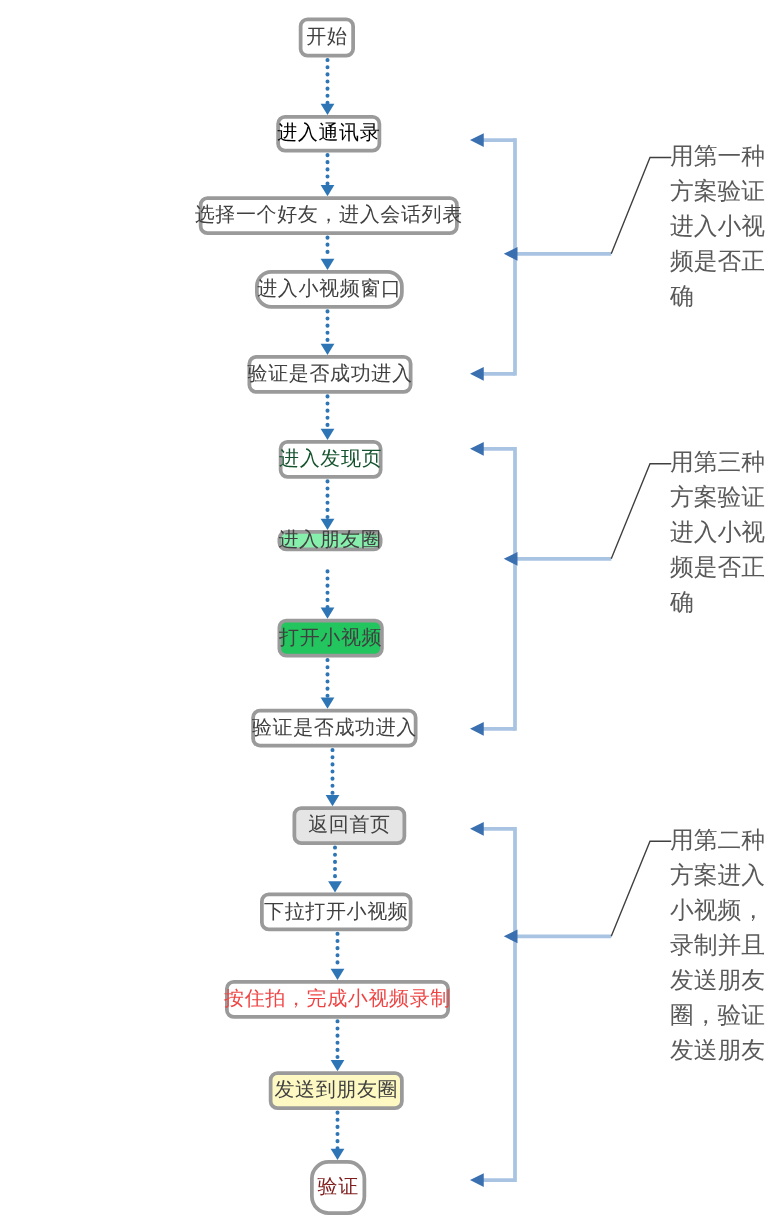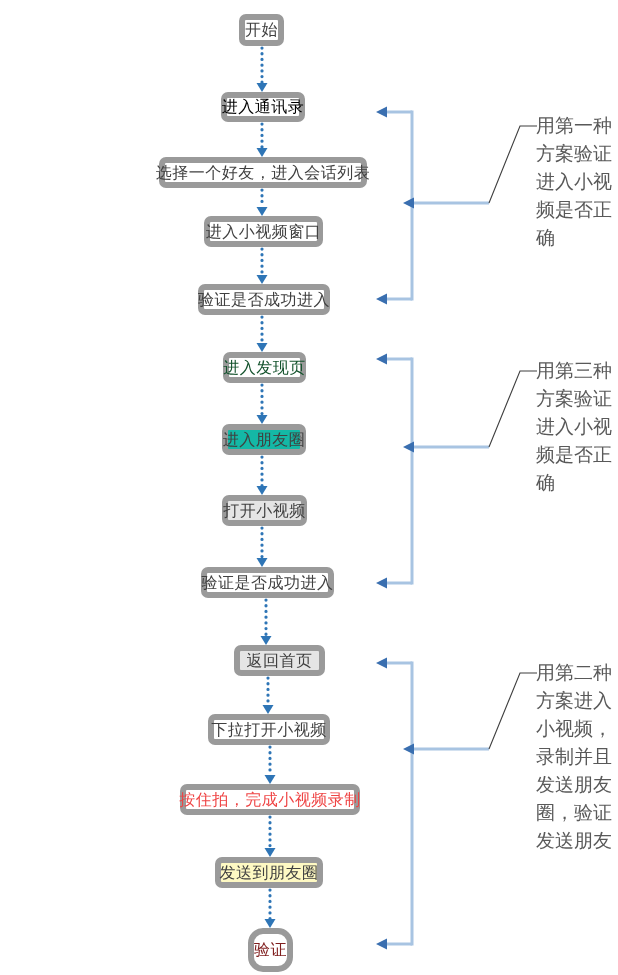--- a/index.html
+++ b/index.html
@@ -18,21 +18,21 @@
     position: absolute;
     left: 0; top: 0;
     width: 618px;
     height: 975px;
   }
   
   .node {
     position: absolute;
     box-sizing: border-box;
     background: #ffffff;
-    border: 6px solid #7f1d1d;
+    border: 3px solid #7f1d1d;
     border-radius: 7px;
     color: #404040;
     font-size: 16px;
     line-height: 1;
     display: flex;
     align-items: center;
     justify-content: center;
     white-space: nowrap;
     letter-spacing: 0.5px;
     z-index: 3;
@@ -148,25 +148,25 @@
       </g>
       <polyline points="489,203 520,126 537,126" fill="none" stroke="#3f3f3f" stroke-width="1.1"></polyline>
       <polyline points="489,447 520,371 537,371" fill="none" stroke="#3f3f3f" stroke-width="1.1"></polyline>
       <polyline points="489,749 520,673 537,673" fill="none" stroke="#3f3f3f" stroke-width="1.1"></polyline>
     </svg>
 
   <div id="nodes">
       <div class="node" style="left: 239px; top: 14px; width: 45px; height: 32px; border-color: rgb(154, 154, 154); background: rgb(255, 255, 255); color: rgb(64, 64, 64);">开始</div>
       <div class="node" style="left: 221px; top: 92px; width: 84px; height: 30px; border-color: rgb(154, 154, 154); background: rgb(255, 255, 255); color: #000000;">进入通讯录</div>
       <div class="node" style="left: 159px; top: 157px; width: 208px; height: 31px; border-color: rgb(154, 154, 154); background: rgb(255, 255, 255); color: rgb(64, 64, 64);">选择一个好友，进入会话列表</div>
-      <div class="node" style="left: 204px; top: 216px; width: 119px; height: 31px; border-color: rgb(154, 154, 154); background: rgb(255, 255, 255); color: rgb(64, 64, 64);">进入小视频窗口</div>
+      <div class="node" style="left: 204px; top: 216px; width: 119px; height: 31px; border-color: rgb(154, 154, 154); background: rgb(255, 255, 255); color: rgb(64, 64, 64); border-radius: 13px;">进入小视频窗口</div>
       <div class="node" style="left: 198px; top: 284px; width: 132px; height: 31px; border-color: rgb(154, 154, 154); background: rgb(255, 255, 255); color: rgb(64, 64, 64);">验证是否成功进入</div>
       <div class="node" style="left: 223px; top: 352px; width: 83px; height: 31px; border-color: rgb(154, 154, 154); background: rgb(255, 255, 255); color: #14532d;">进入发现页</div>
-      <div class="node" style="left: 222px; top: 424px; width: 84px; height: 31px; border-color: rgb(154, 154, 154); background: #14b8a6; color: rgb(64, 64, 64);">进入朋友圈</div>
-      <div class="node" style="left: 222px; top: 495px; width: 85px; height: 31px; border-color: rgb(154, 154, 154); background: #e5e5e5; color: rgb(64, 64, 64);">打开小视频</div>
+      <div class="node" style="left: 222px; top: 424px; width: 84px; height: 17px; border-color: rgb(154, 154, 154); background: #86efac; color: rgb(64, 64, 64);">进入朋友圈</div>
+      <div class="node" style="left: 222px; top: 495px; width: 85px; height: 31px; border-color: rgb(154, 154, 154); background: #22c55e; color: rgb(64, 64, 64);">打开小视频</div>
       <div class="node" style="left: 201px; top: 567px; width: 133px; height: 31px; border-color: rgb(154, 154, 154); background: rgb(255, 255, 255); color: rgb(64, 64, 64);">验证是否成功进入</div>
       <div class="node" style="left: 234px; top: 645px; width: 91px; height: 31px; border-color: rgb(154, 154, 154); background: #e5e5e5; color: rgb(64, 64, 64);">返回首页</div>
       <div class="node" style="left: 208px; top: 714px; width: 122px; height: 31px; border-color: rgb(154, 154, 154); background: rgb(255, 255, 255); color: rgb(64, 64, 64);">下拉打开小视频</div>
       <div class="node" style="left: 180px; top: 784px; width: 180px; height: 31px; border-color: rgb(154, 154, 154); background: rgb(255, 255, 255); color: #ef4444;">按住拍，完成小视频录制</div>
       <div class="node" style="left: 215px; top: 857px; width: 108px; height: 31px; border-color: rgb(154, 154, 154); background: #fef9c3; color: rgb(64, 64, 64); font-family: Liberation Serif, serif;">发送到朋友圈</div>
       <div class="node" style="left: 248px; top: 928px; width: 45px; height: 44px; border-color: rgb(154, 154, 154); background: rgb(255, 255, 255); color: #7f1d1d; border-radius: 15px;">验证</div>
     </div>
 
   <div id="annots">
       <div class="annot" style="left: 536px; top: 112px; color: rgb(89, 89, 89);">

